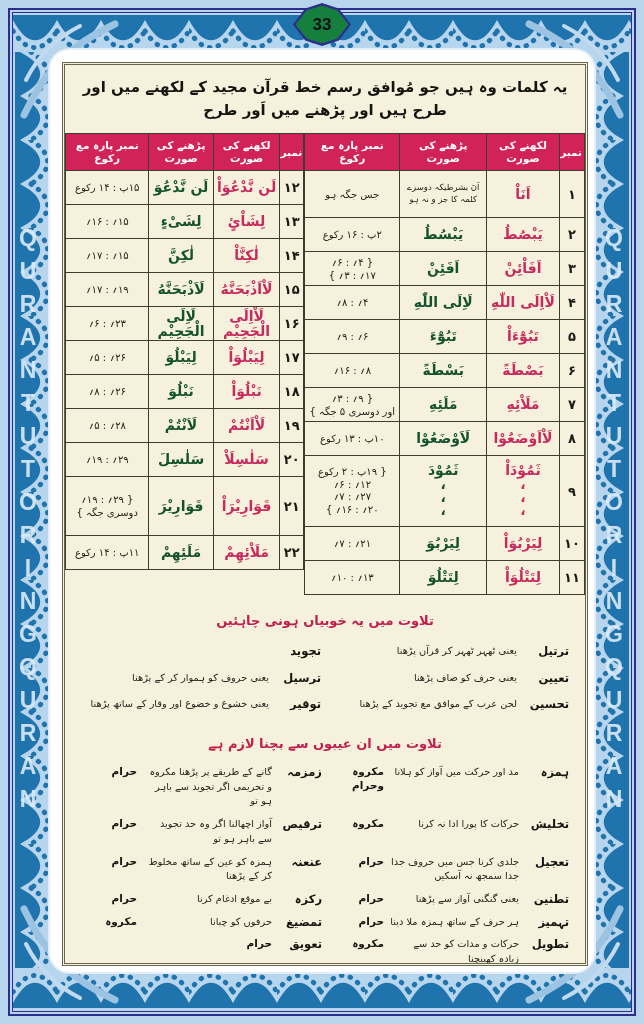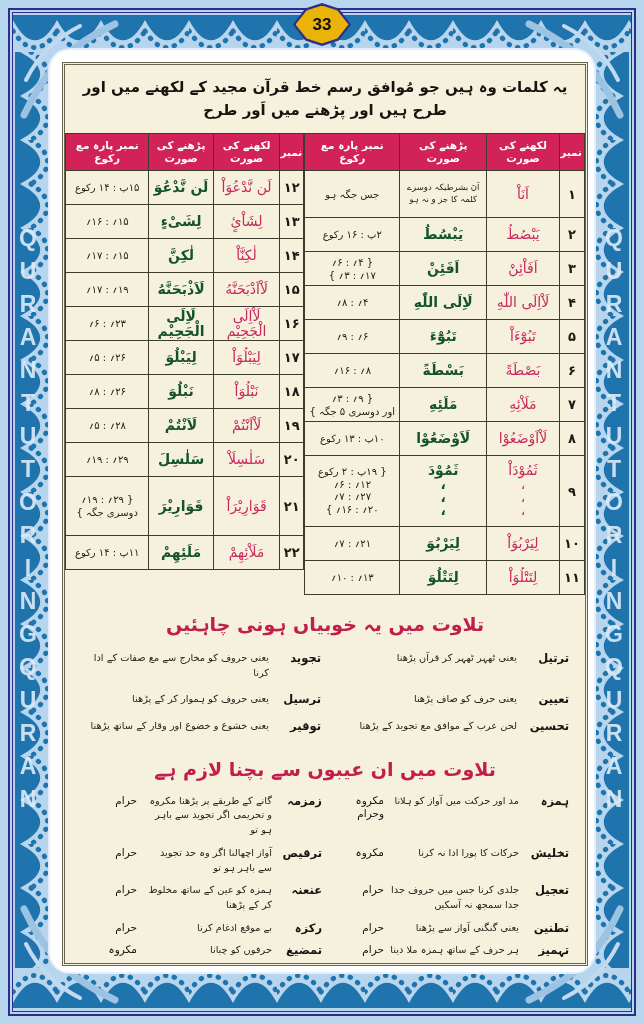--- a/index.html
+++ b/index.html
@@ -13,55 +13,55 @@
   .band.left{left:15px;top:52px;height:916px;width:44px;}
   .band.right{right:15px;top:52px;height:916px;width:44px;}
   .corners{position:absolute;inset:0;z-index:2;pointer-events:none;}
   .wm{position:absolute;top:60px;bottom:40px;width:30px;writing-mode:vertical-lr;text-orientation:upright;
       font-family:"Liberation Sans",sans-serif;font-weight:700;font-size:23px;letter-spacing:7px;
       color:#dcebf8;opacity:.9;z-index:2;overflow:hidden;text-align:center;}
   .wm.l{left:14px;} .wm.r{right:14px;}
   .badge{position:absolute;top:3px;left:50%;transform:translateX(-50%);width:58px;height:43px;z-index:4;
          background:#2d2d8c;clip-path:polygon(50% 0,79% 13%,100% 50%,79% 87%,50% 100%,21% 87%,0 50%,21% 13%);
          display:flex;align-items:center;justify-content:center;}
-  .badge-in{width:53px;height:38px;background:#eab308;
+  .badge-in{width:53px;height:38px;background:#15803d;
          clip-path:polygon(50% 0,79% 13%,100% 50%,79% 87%,50% 100%,21% 87%,0 50%,21% 13%);
          display:flex;align-items:center;justify-content:center;
          font:700 17px "Liberation Sans",sans-serif;color:#111;}
   .panel{position:absolute;left:50px;right:50px;top:50px;bottom:52px;background:#fff;border-radius:20px;
          padding:12px;z-index:3;box-shadow:0 0 0 2px #e3eef8;}
   .pg{width:100%;height:100%;background:#f6f1dc;border:3px double #66664c;direction:rtl;
       display:flex;flex-direction:column;overflow:hidden;}
   .page-title{min-height:60px;display:flex;align-items:center;justify-content:center;text-align:center;
       font-weight:700;font-size:15px;color:#151510;padding:4px 8px;line-height:1.55;}
   .tables{display:flex;align-items:flex-start;}
   table.wtable{border-collapse:collapse;table-layout:fixed;}
   table.rt{width:54%;} table.lt{width:46%;}
   .wtable th,.wtable td{border:1px solid #3c3c30;text-align:center;vertical-align:middle;padding:1px 2px;overflow:hidden;}
   .wtable th{background:#d22358;color:#fff;font-size:10.5px;height:34px;line-height:1.2;font-weight:700;}
   .wtable td{height:31px;}
   td.num{font-size:13px;font-weight:700;color:#1a1a14;}
-  td.written{color:#c82a5e;font-weight:400;font-size:14px;white-space:pre-line;line-height:1.05;}
+  td.written{color:#c82a5e;font-weight:700;font-size:14px;white-space:pre-line;line-height:1.05;}
   td.read{color:#14532d;font-weight:700;font-size:14px;white-space:pre-line;line-height:1.05;}
   td.ref{font-size:10px;white-space:pre-line;line-height:1.3;color:#25251c;}
   tr.rfirst td{height:44px;}
   tr.rfirst td.read{color:#25251c;font-weight:400;font-size:8.5px;line-height:1.4;}
   tr.tall td{height:68px;}
   tr.tall td.ref{font-size:10px;line-height:1.25;}
   tr.tall td.written,tr.tall td.read{line-height:.95;}
   tr.med td{height:56px;}
-  .sec-title{color:#c21e4c;font-size:19px;font-weight:700;text-align:center;margin:18px 0 10px;}
+  .sec-title{color:#c21e4c;font-size:13px;font-weight:700;text-align:center;margin:18px 0 10px;}
   .qlist,.flist{padding:0 6px;}
   .qrow{display:flex;padding:6px 10px;gap:8px;}
   .half{flex:1;display:flex;gap:8px;align-items:flex-start;}
   .term{font-weight:700;font-size:11.5px;min-width:44px;color:#14140e;}
   .def{flex:1;font-size:9.8px;color:#25251c;line-height:1.5;}
   .frow{display:flex;padding:4px 10px;gap:6px;}
   .fhalf{flex:1;display:flex;gap:6px;align-items:flex-start;}
-  .ruling{width:56px;font-weight:400;font-size:10.5px;color:#14140e;line-height:1.3;}
+  .ruling{width:56px;font-weight:700;font-size:10.5px;color:#14140e;line-height:1.3;}
 </style>
 </head>
 <body>
 
 <div class="canvas">
 
   <svg class="band top" width="618" height="44">
     <defs>
       <pattern id="wvT" width="88" height="44" patternUnits="userSpaceOnUse">
         <path d="M0 0 H88 V5 C74 32 58 32 44 5 C30 32 14 32 0 5 Z" fill="#1f74ae"></path>
@@ -319,21 +319,20 @@
       <div>
         <div class="sec-title">تلاوت میں یہ خوبیاں ہونی چاہئیں</div>
         <div class="qlist">
             <div class="qrow">
             <div class="half">
               <span class="term">ترتیل</span>
               <span class="def">یعنی ٹھہر ٹھہر کر قرآن پڑھنا</span>
             </div>
             <div class="half">
               <span class="term">تجوید</span>
-              <span class="def">یعنی حروف کو مخارج سے مع صفات کے ادا کرنا</span>
             </div>
           </div>
             <div class="qrow">
             <div class="half">
               <span class="term">تعیین</span>
               <span class="def">یعنی حرف کو صاف پڑھنا</span>
             </div>
             <div class="half">
               <span class="term">ترسیل</span>
               <span class="def">یعنی حروف کو ہموار کر کے پڑھنا</span>

